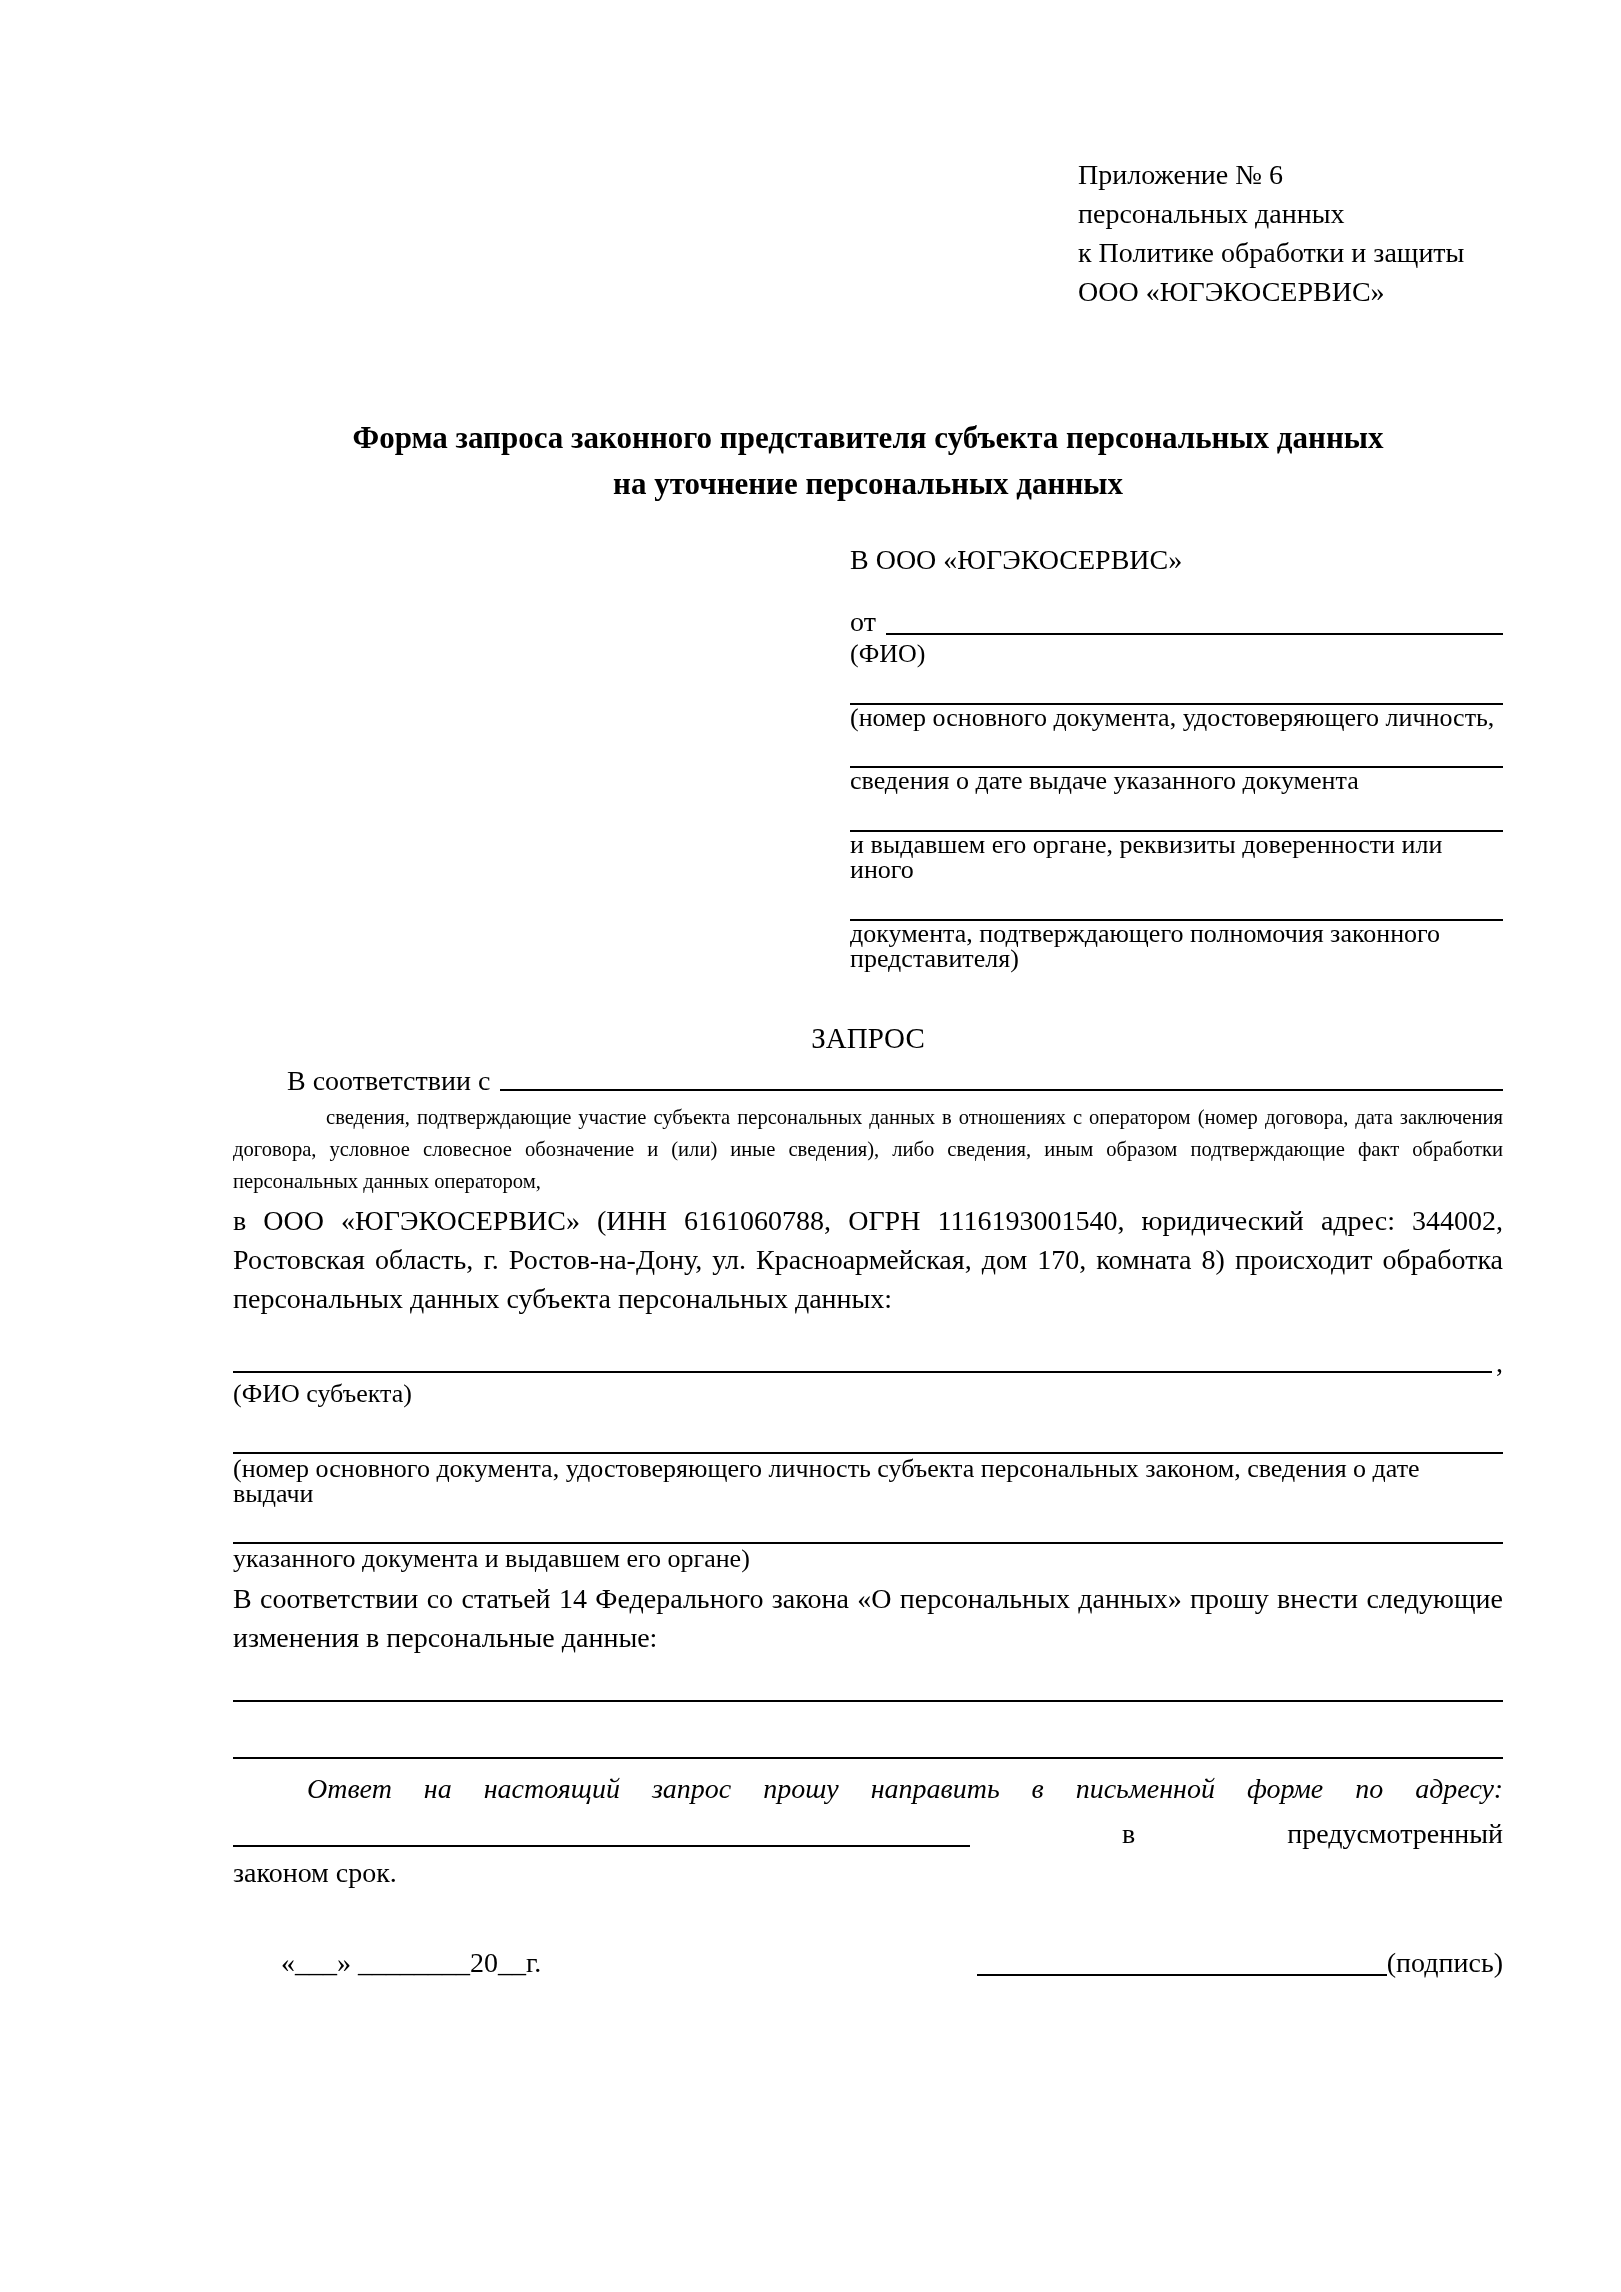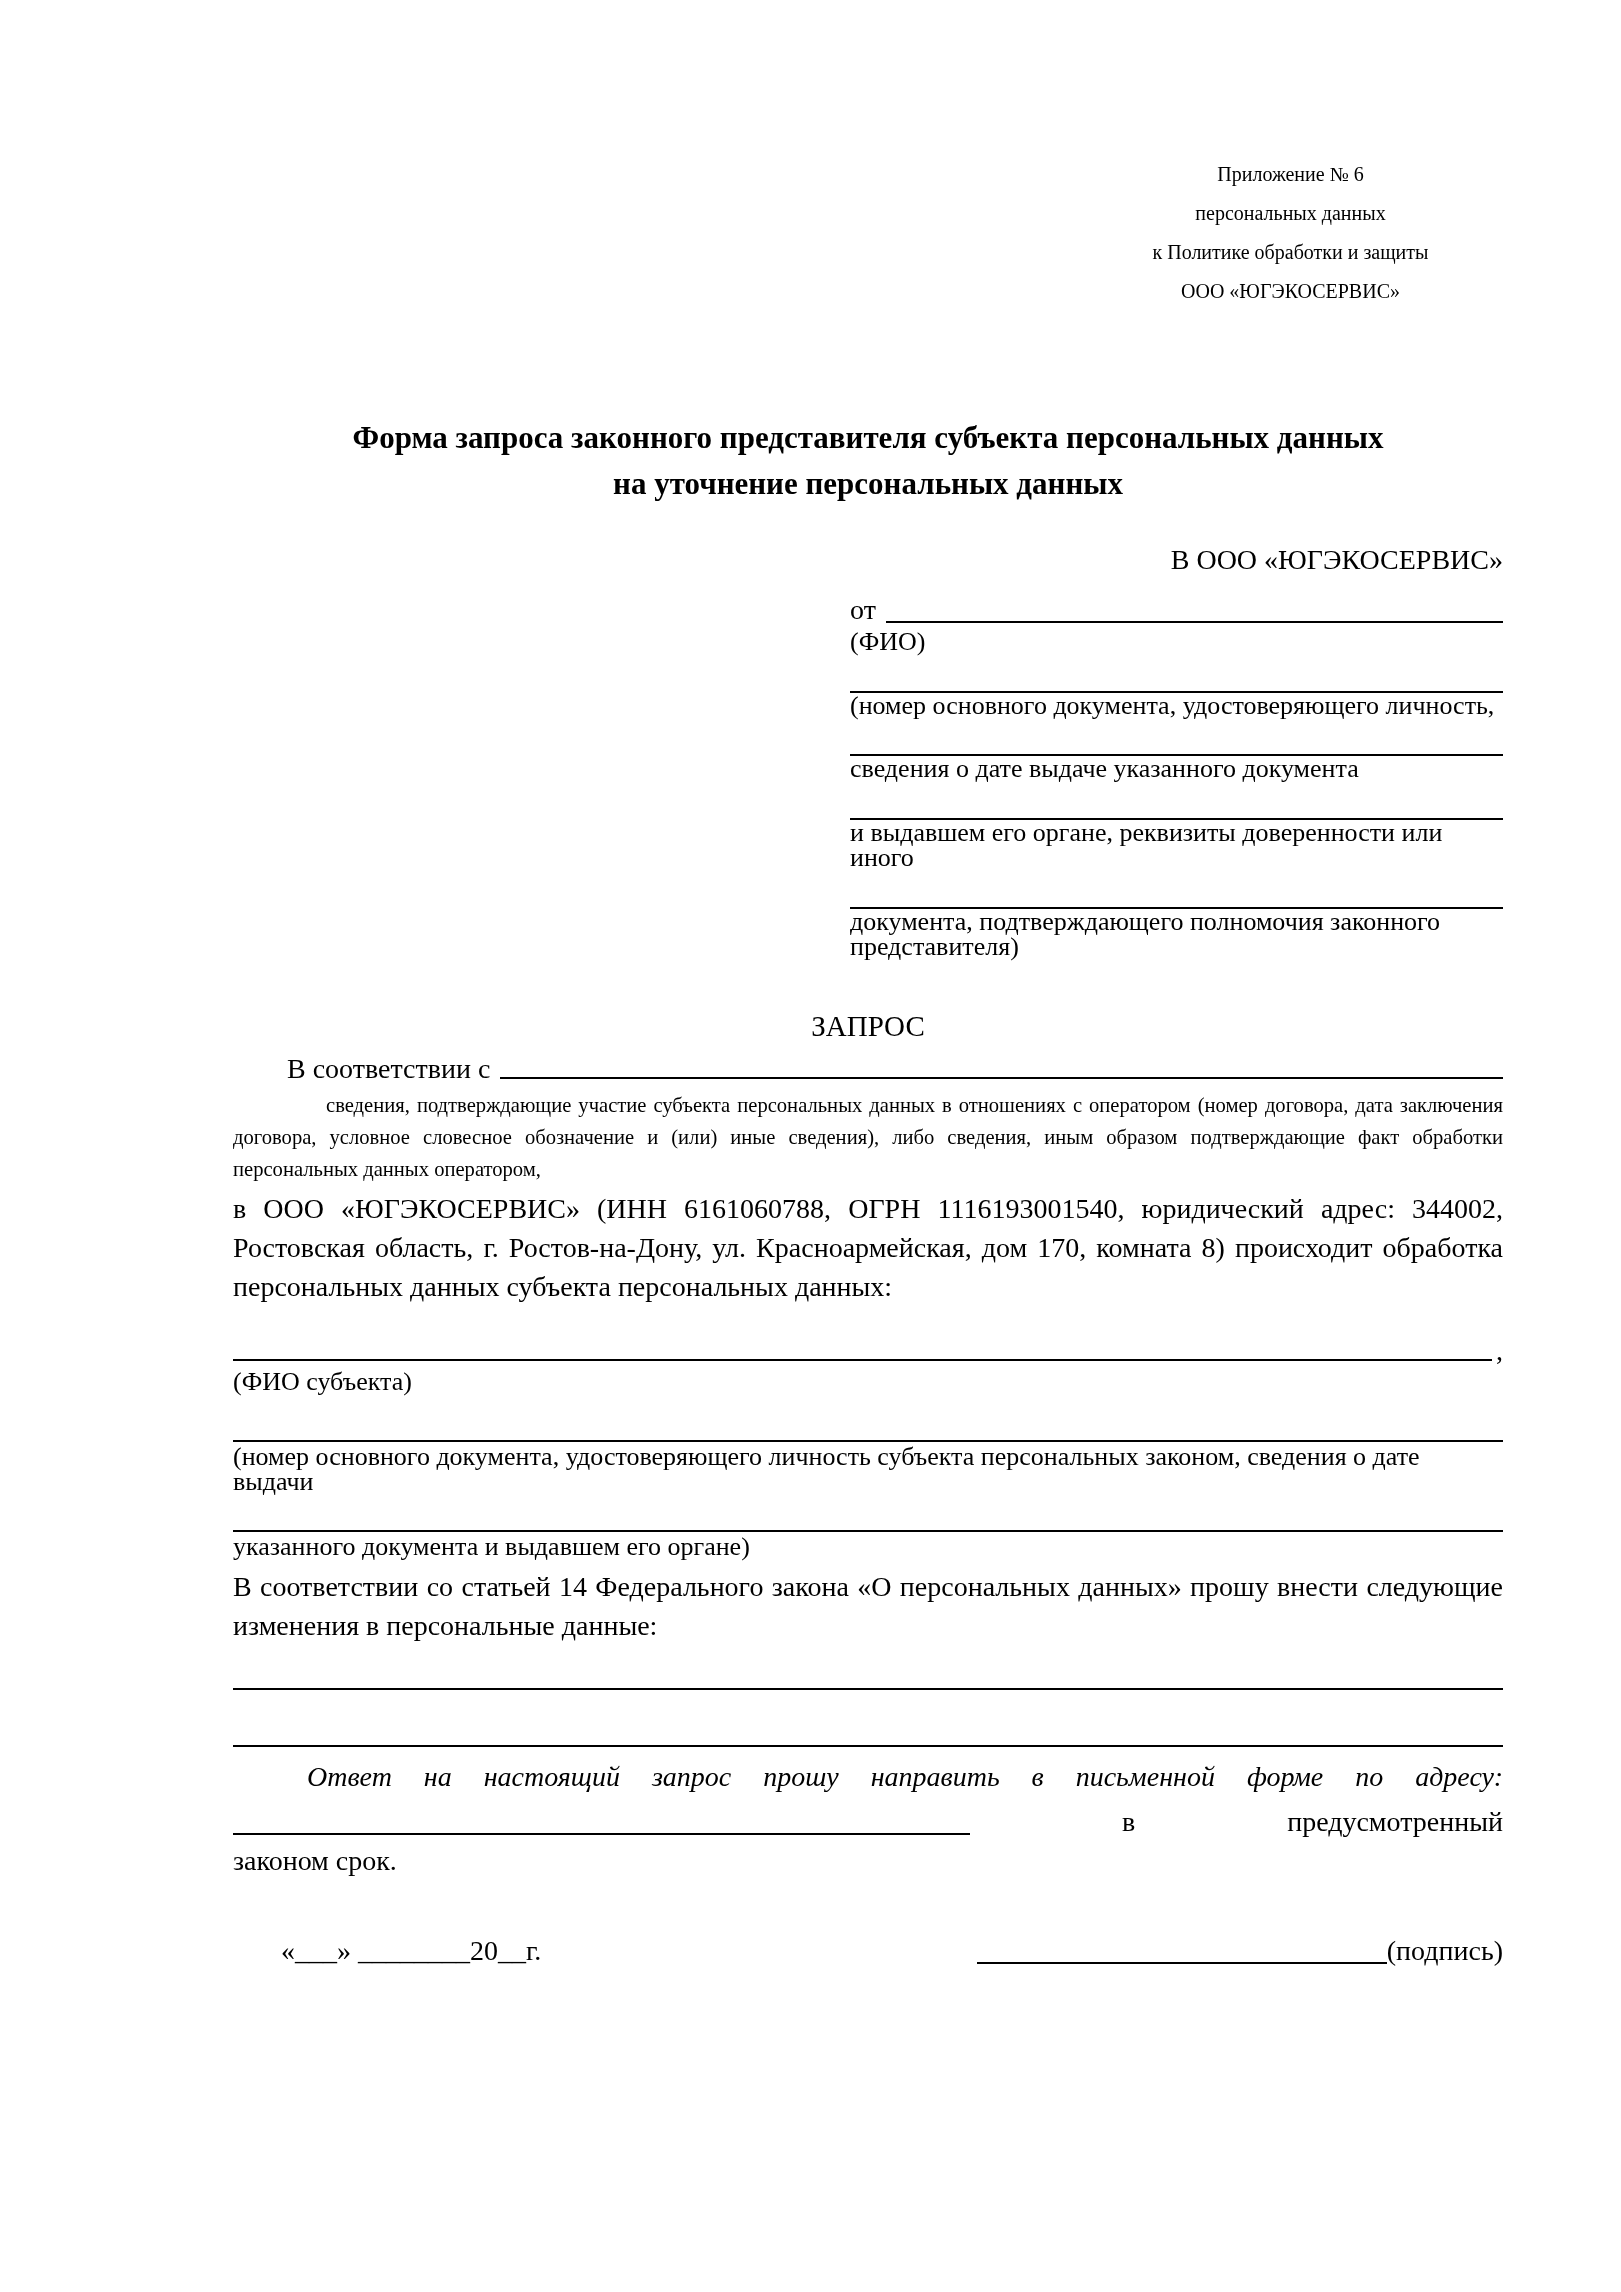--- a/index.html
+++ b/index.html
@@ -10,28 +10,28 @@
     background:#ffffff;
     font-family:"Liberation Serif","DejaVu Serif",serif;
     color:#000;
     box-sizing:border-box;
     padding-top:155px;
     overflow:hidden;
   }
   .content{margin-left:233px;width:1270px;}
 
   
-  .appendix{margin-left:845px;font-size:20px;line-height:39px;text-align:center;}
+  .appendix{margin-left:845px;font-size:28px;line-height:39px;}
 
   
   .doc-title{margin-top:104px;text-align:center;font-weight:bold;font-size:31px;line-height:46px;}
 
   
   .addr{margin-top:33px;margin-left:617px;width:653px;font-size:28px;line-height:39px;}
-  .addr-org{margin-bottom:11px;text-align:right;}
+  .addr-org{margin-bottom:23px;}
   .flexline{display:flex;align-items:flex-end;}
   .flexline .label{white-space:nowrap;}
   .fill{flex:1 1 auto;border-bottom:2.9px solid #000;height:0;margin-bottom:5.9px;margin-left:9.8px;}
   .rule{border-bottom:2.9px solid #000;height:0;}
   .caption{font-size:26px;line-height:25.5px;text-align:left;}
   .addr .caption{margin-bottom:36px;}
   .addr .caption.last{margin-bottom:0;}
   .addr .rule{margin-top:0;}
 
   

